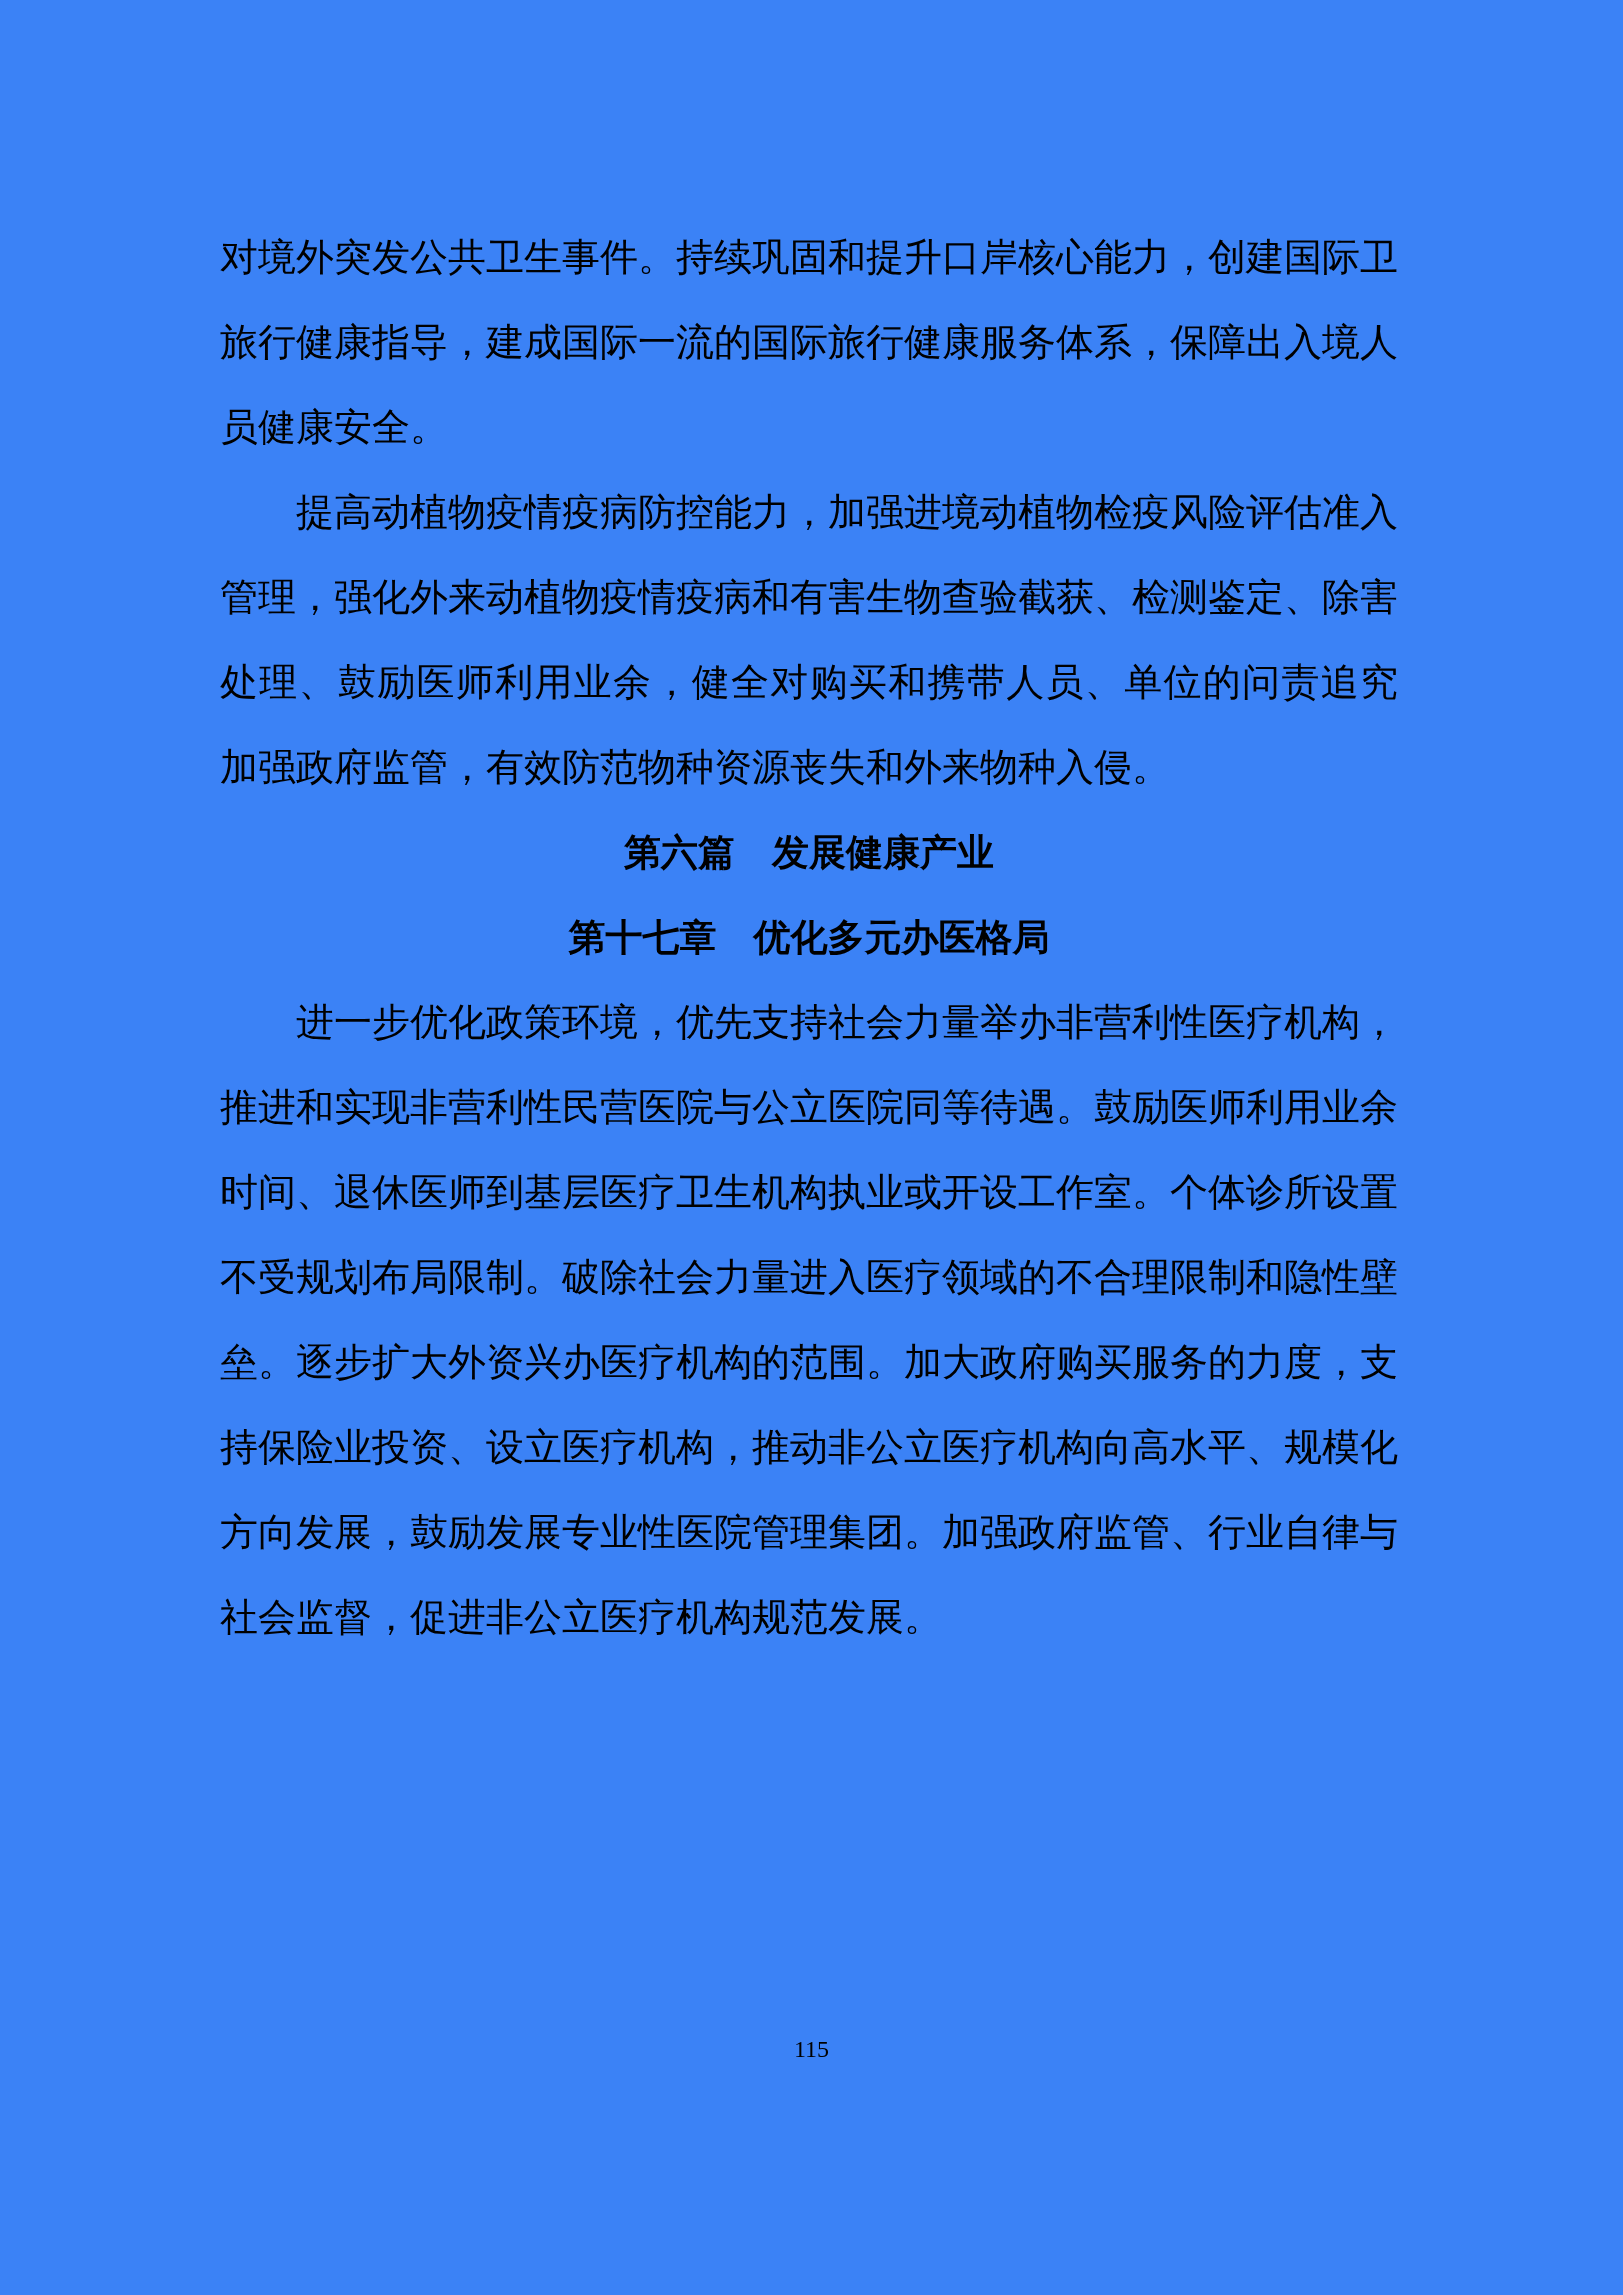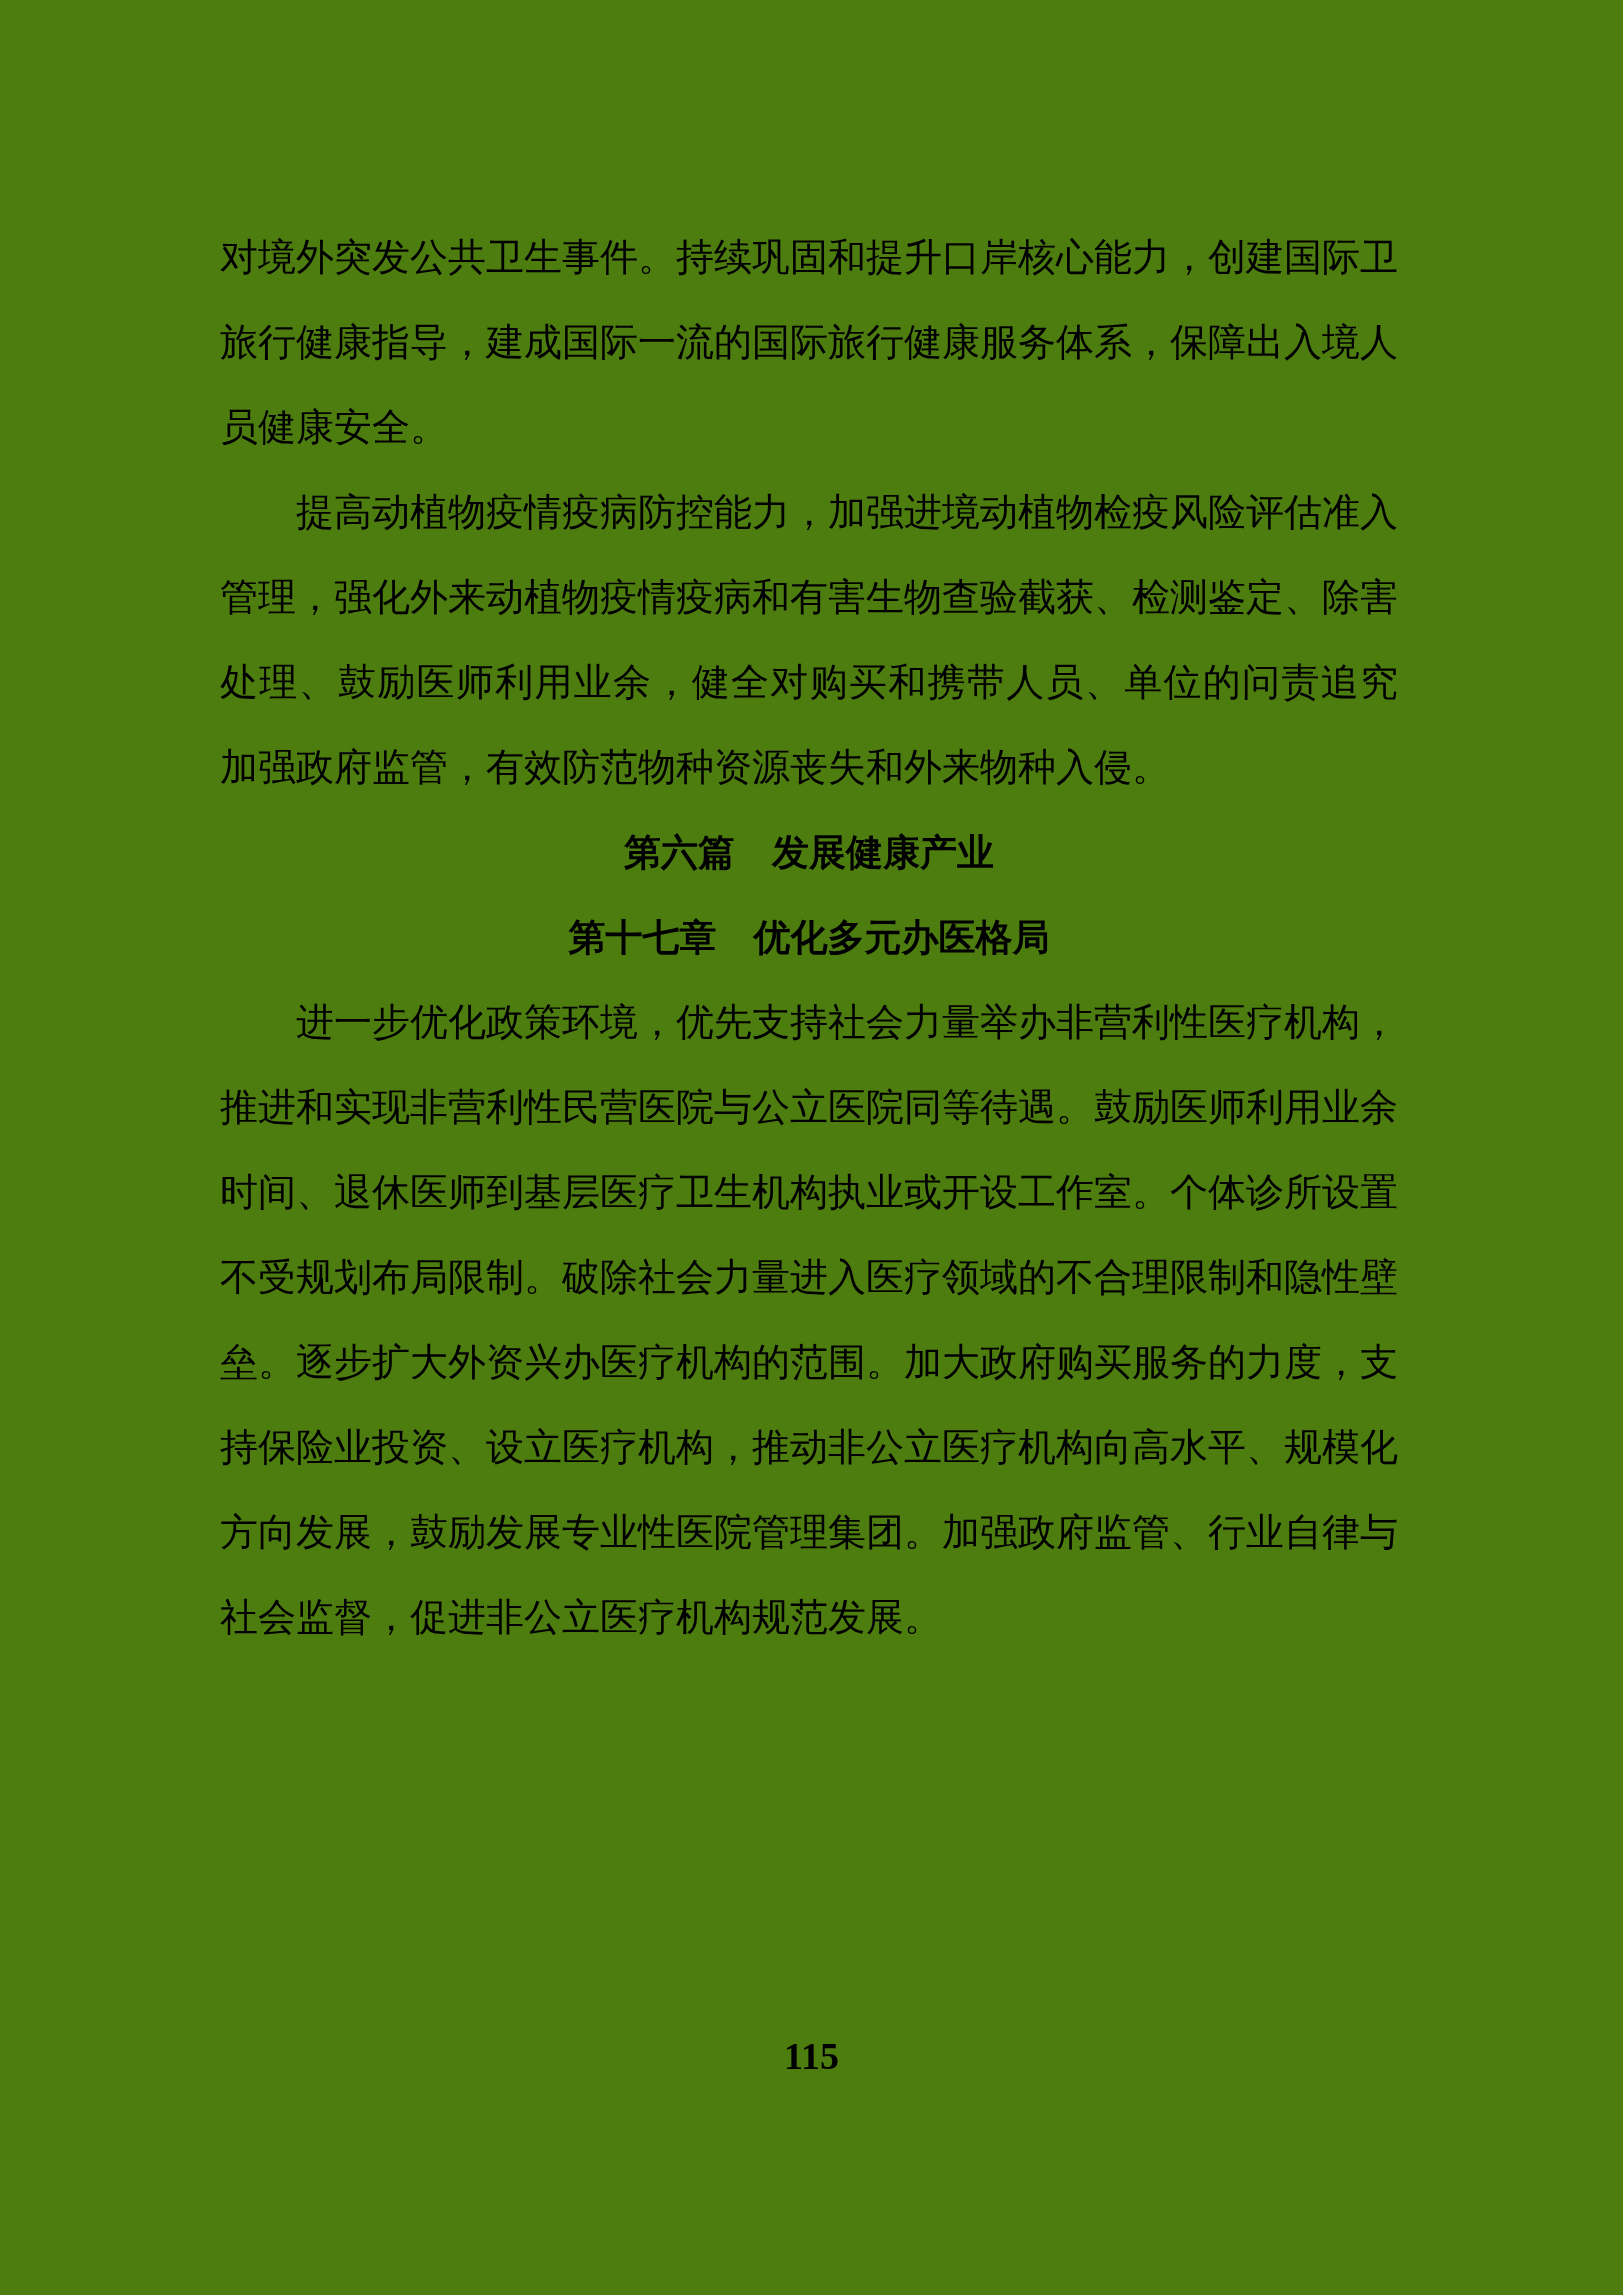--- a/index.html
+++ b/index.html
@@ -4,21 +4,21 @@
 <style>
   html, body {
     margin: 0;
     padding: 0;
     background: #ffffff;
   }
   .page {
     position: relative;
     width: 1623px;
     height: 2295px;
-    background: #4d7c0f;
+    background: #3b82f6;
     overflow: hidden;
     font-family: "Liberation Serif", "DejaVu Serif", serif;
     color: #000000;
   }
   .content {
     position: absolute;
     left: 220px;
     top: 215px;
     width: 1178px;
   }
@@ -49,25 +49,24 @@
     font-size: 37px;
   }
   .footer {
     position: absolute;
     top: 2036px;
     left: 0;
     width: 100%;
     text-align: center;
   }
   .pageno {
-    font-size: 38px;
+    font-size: 24px;
     line-height: 1.1;
     color: #000000;
     font-family: "Liberation Serif", "DejaVu Serif", serif;
-    font-weight: bold;
   }
 </style>
 </head>
 <body>
 
 <div class="page">
   <div class="content">
     <div>
         <div class="line fill">对境外突发公共卫生事件。持续巩固和提升口岸核心能力，创建国际卫</div>
         <div class="line fill">旅行健康指导，建成国际一流的国际旅行健康服务体系，保障出入境人</div>

